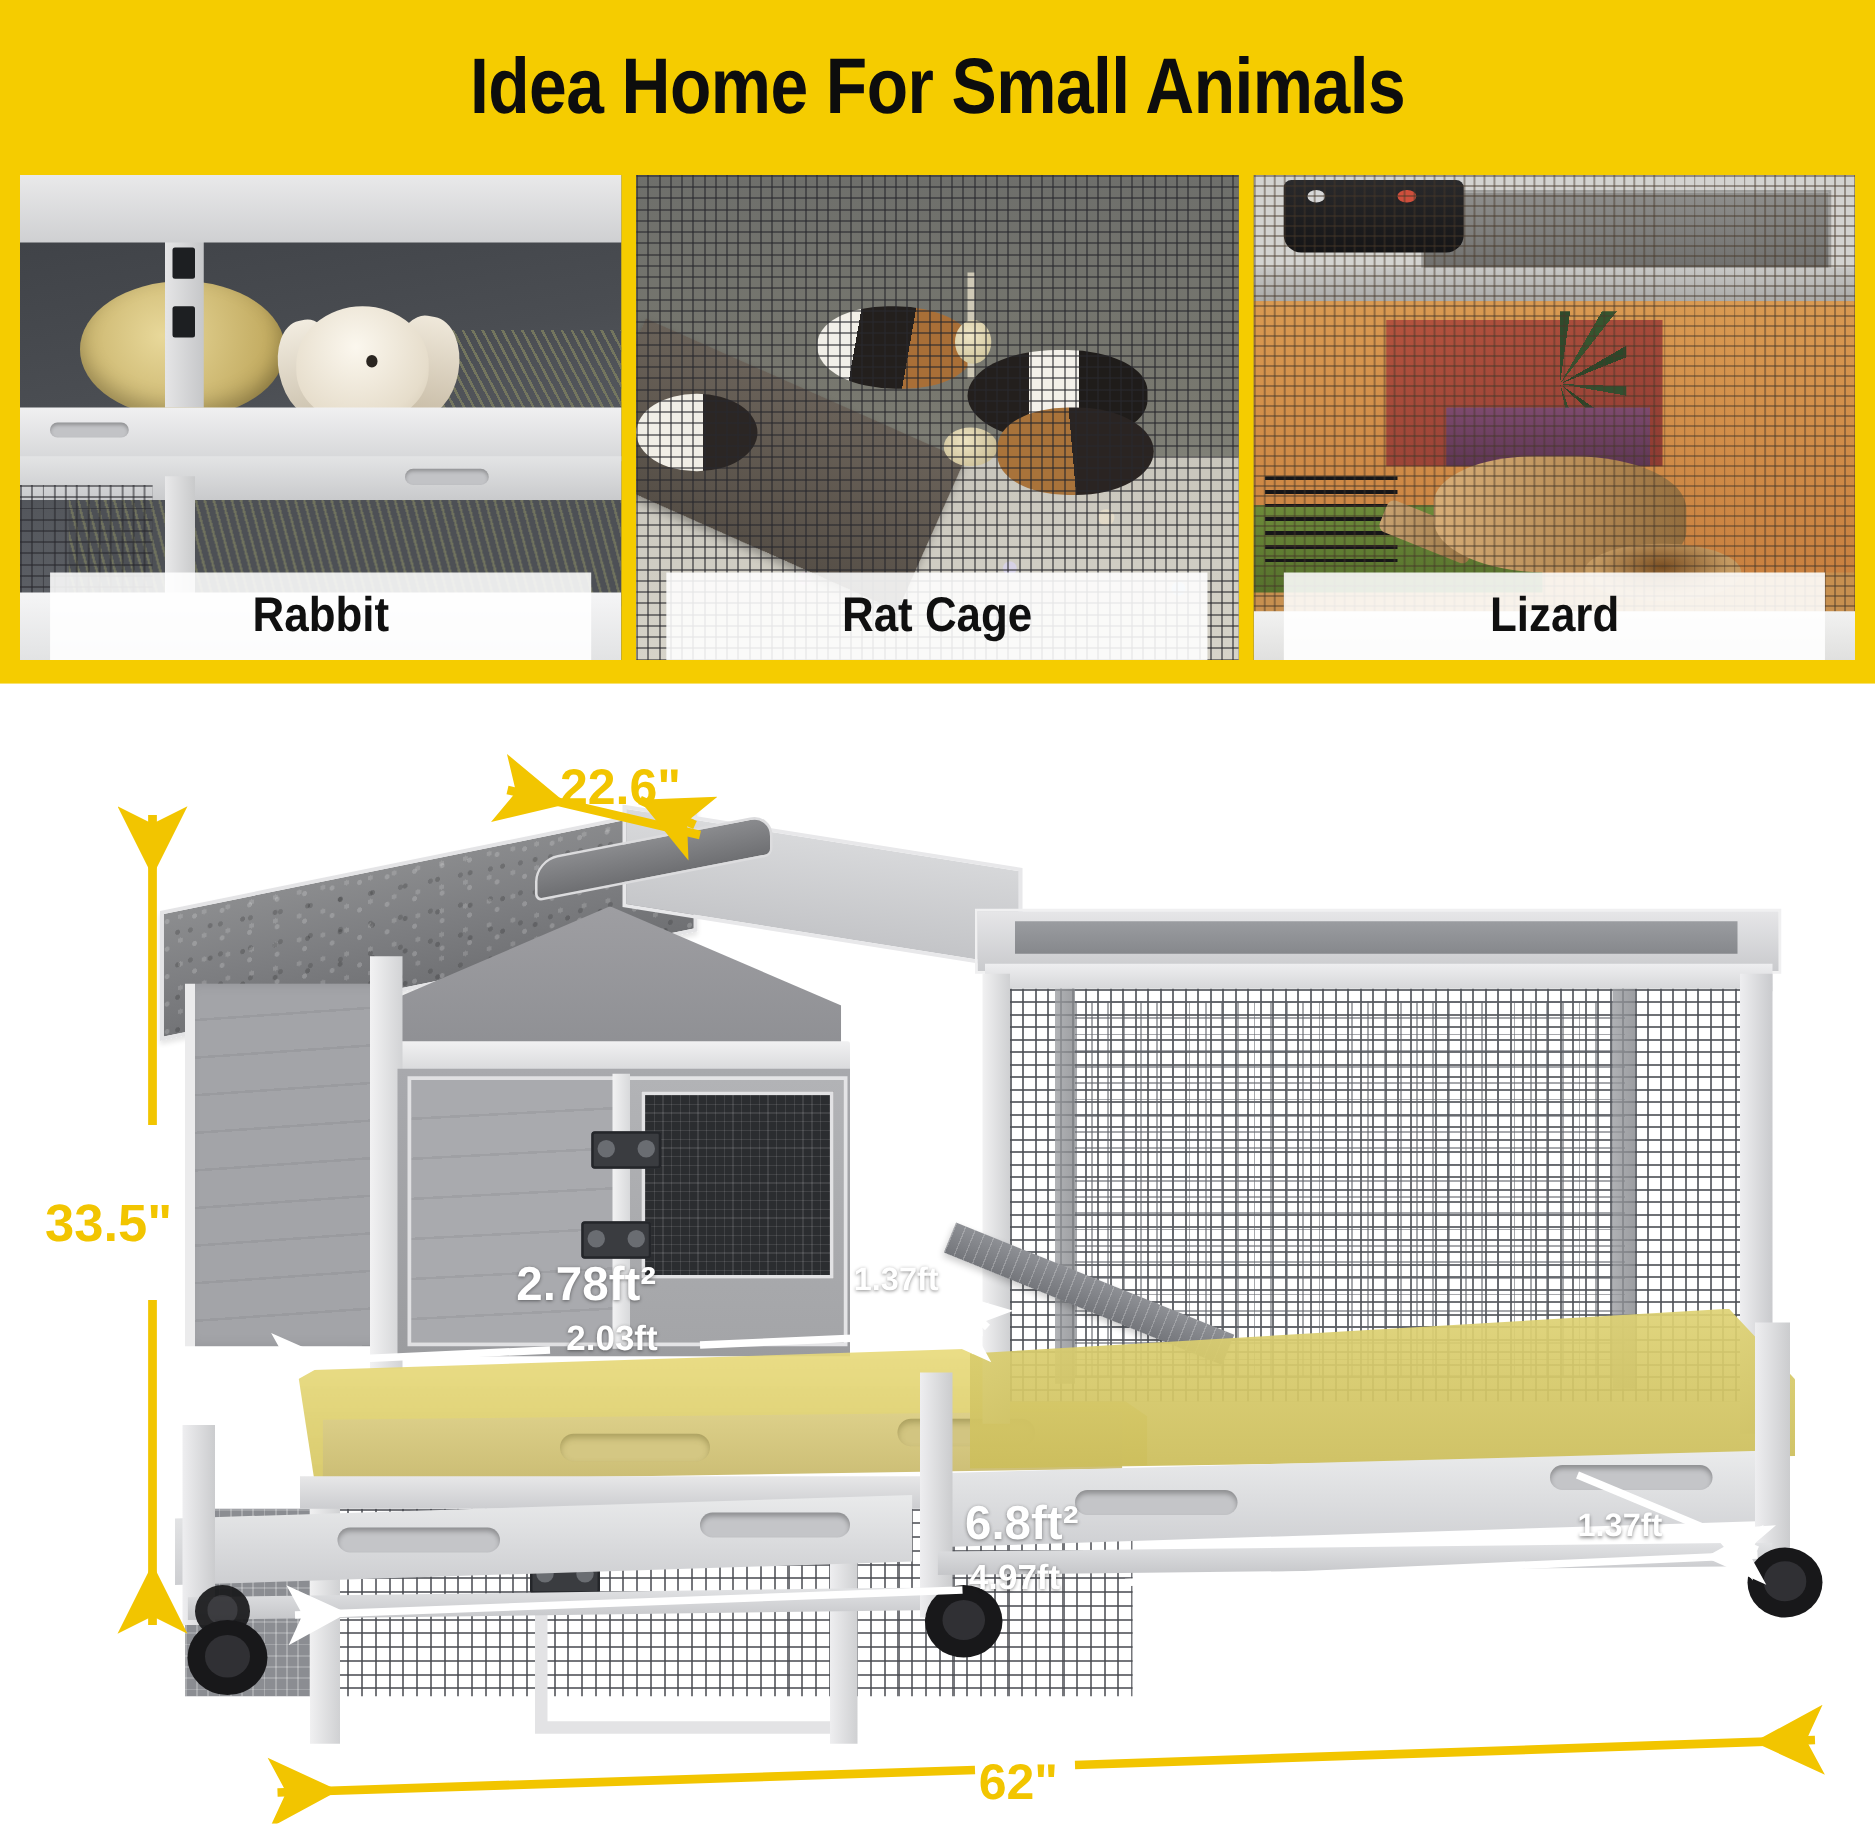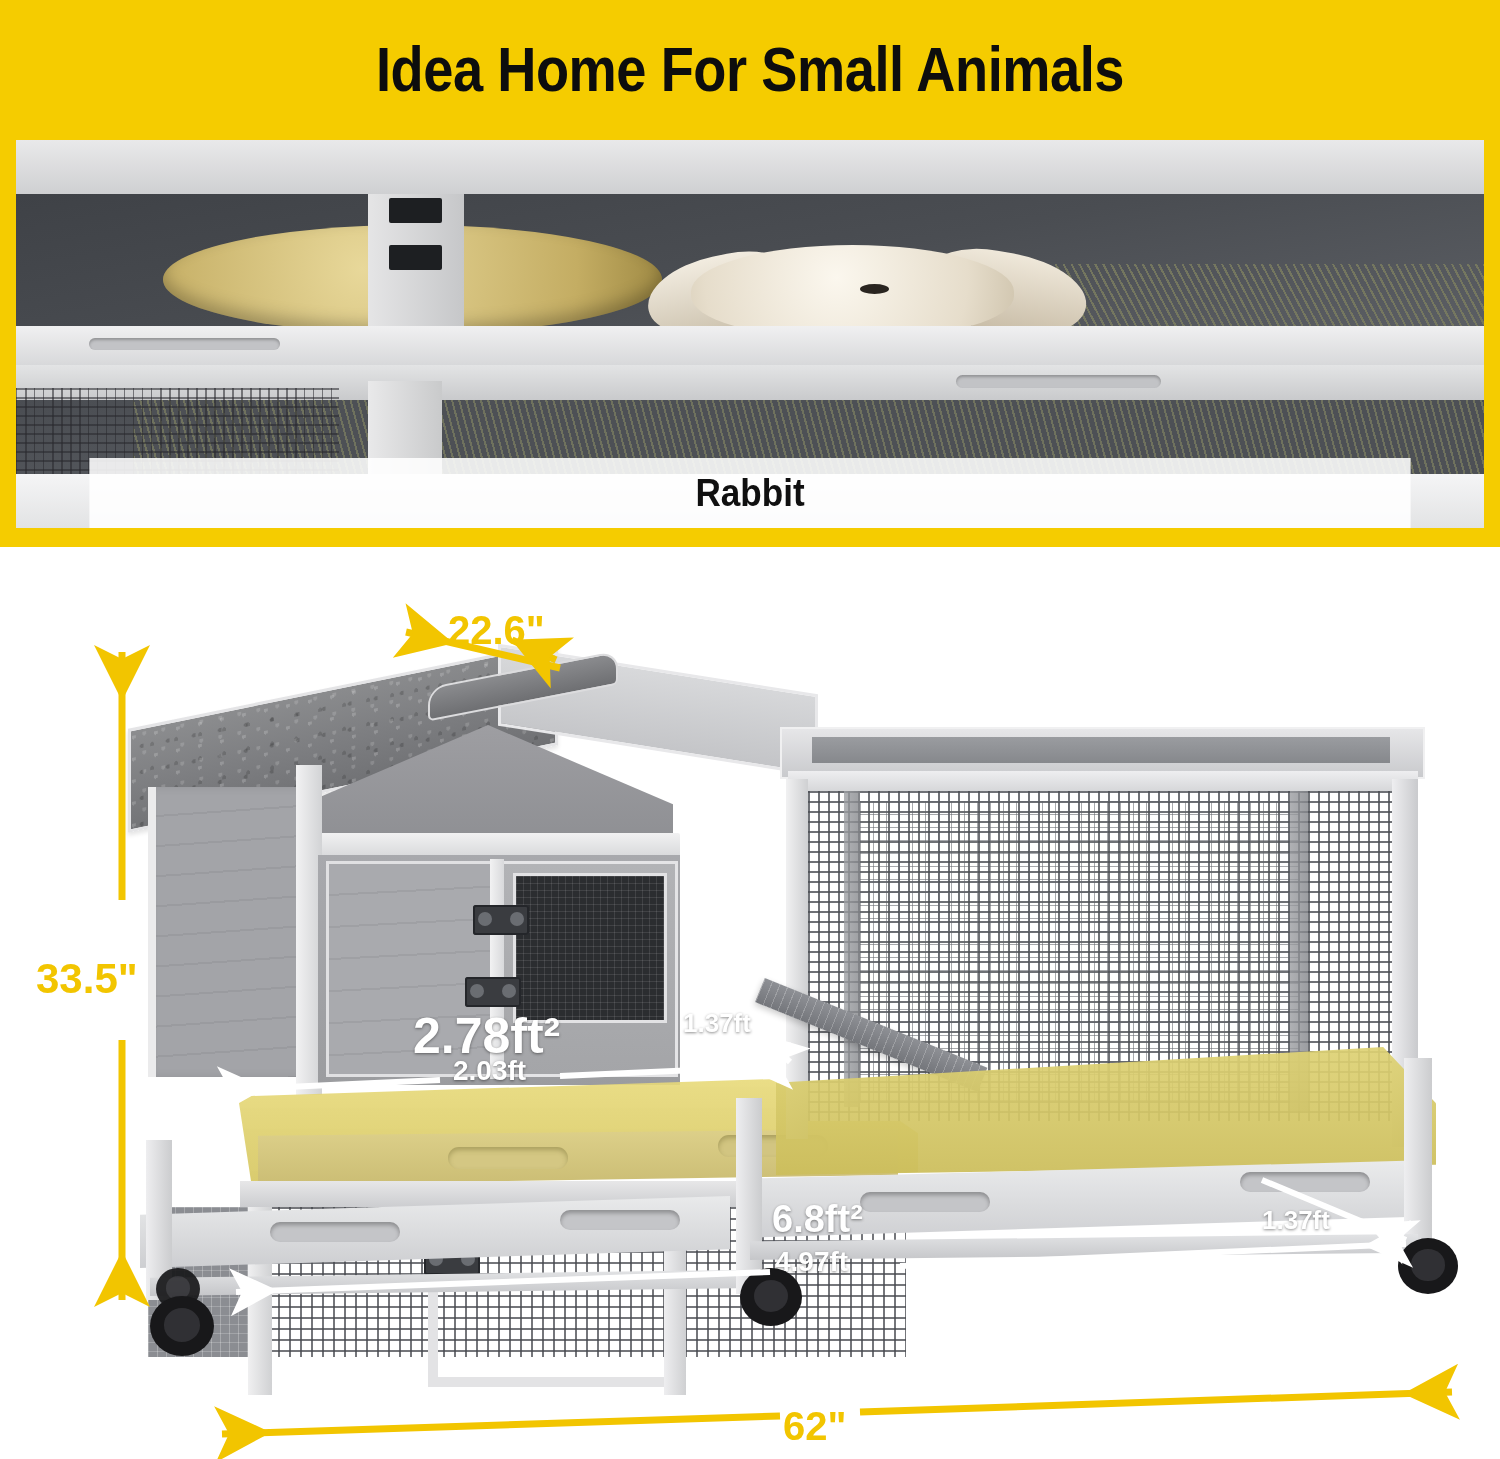--- a/index.html
+++ b/index.html
@@ -459,21 +459,21 @@
 
   
   .dim { position:absolute; font-family:"Liberation Sans Narrow","Liberation Sans",sans-serif;
          font-weight:700; white-space:nowrap; }
   .dim-y { color:#F2C500; }
   .dim-w { color:#ffffff; text-shadow: 0 1px 3px rgba(0,0,0,.45); }
 
   .lbl-226 { left:448px; top:608px; font-size:40px; }
   .lbl-335 { left:36px; top:955px; font-size:42px; }
   .lbl-62  { left:783px; top:1404px; font-size:40px; }
-  .lbl-278 { left:413px; top:1007px; font-size:50px; }
+  .lbl-278 { left:413px; top:1007px; font-size:38px; }
   .lbl-203 { left:453px; top:1055px; font-size:28px; }
   .lbl-137a{ left:683px; top:1008px; font-size:26px; }
   .lbl-68  { left:772px; top:1198px; font-size:38px; }
   .lbl-497 { left:775px; top:1246px; font-size:28px; }
   .lbl-137b{ left:1262px; top:1205px; font-size:26px; }
 
   svg.overlay { position:absolute; left:0; top:0; width:1500px; height:1459px;
                 pointer-events:none; }
 </style>
 </head>
@@ -504,22 +504,60 @@
           <div class="p1-midrail2"></div>
           <div class="p1-handle2"></div>
           <div class="p1-lowerhay"></div>
           <div class="p1-lowmesh mesh-fine"></div>
           <div class="p1-leg"></div>
           <div class="p1-tray"></div>
         </div>
         <div class="photo-caption">Rabbit</div>
       </div>
 
-
-
+      <div class="photo-card">
+        <div class="scene">
+          <div class="p2-bg"></div>
+          <div class="p2-bedding"></div>
+          <div class="p2-ramp"></div>
+          <div class="p2-pig4"></div>
+          <div class="p2-pig1"></div>
+          <div class="p2-pig2"></div>
+          <div class="p2-pig3"></div>
+          <div class="p2-toy-rod"></div>
+          <div class="p2-toy-ball"></div>
+          <div class="p2-toy-ball2"></div>
+          <div class="mesh-fine"></div>
+        </div>
+        <div class="photo-caption">Rat Cage</div>
+      </div>
+
+
+      <div class="photo-card">
+        <div class="scene">
+          <div class="p4-bg"></div>
+          <div class="p4-tank"></div>
+          <div class="p4-lamp"></div>
+          <div class="p4-lamp-dot1"></div>
+          <div class="p4-lamp-dot2"></div>
+          <div class="p4-toprail"></div>
+          <div class="p4-back"></div>
+          <div class="p4-rock"></div>
+          <div class="p4-plant"></div>
+          <div class="p4-purple"></div>
+          <div class="p4-green"></div>
+          <div class="p4-bars"></div>
+          <div class="p4-tail"></div>
+          <div class="p4-lizard"></div>
+          <div class="p4-bowl"></div>
+          <div class="mesh-terr"></div>
+          <div class="p4-tray"></div>
+        </div>
+        <div class="photo-caption">Lizard</div>
+      </div>
 
     </div>
   </div>
 
   <div class="diagram">
 
     <div class="house">
       <div class="roof-left"></div>
       <div class="roof-right"></div>
       <div class="ridge-cap"></div>

